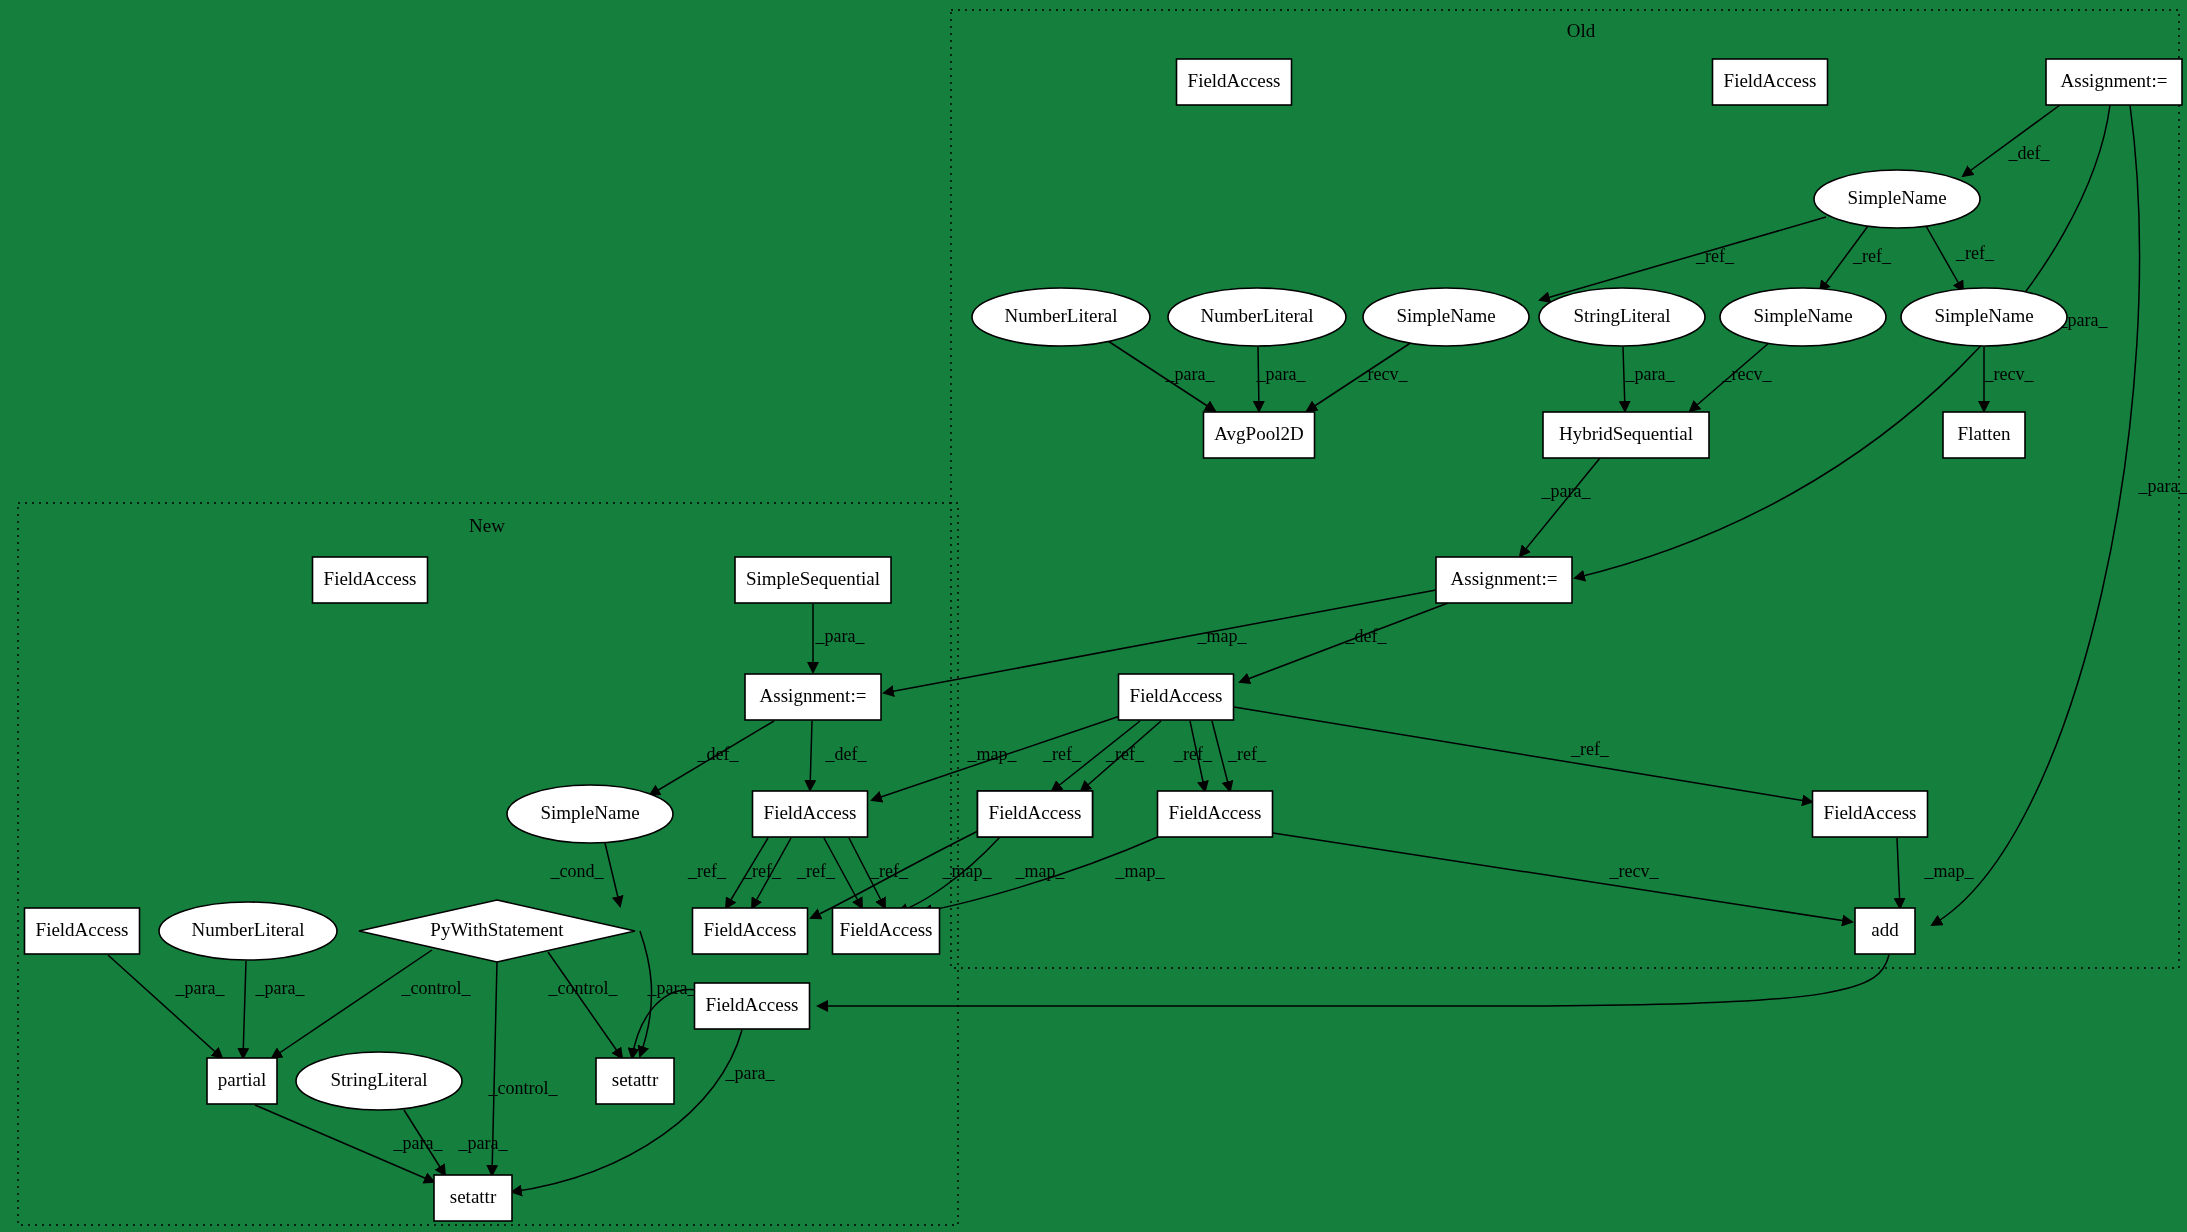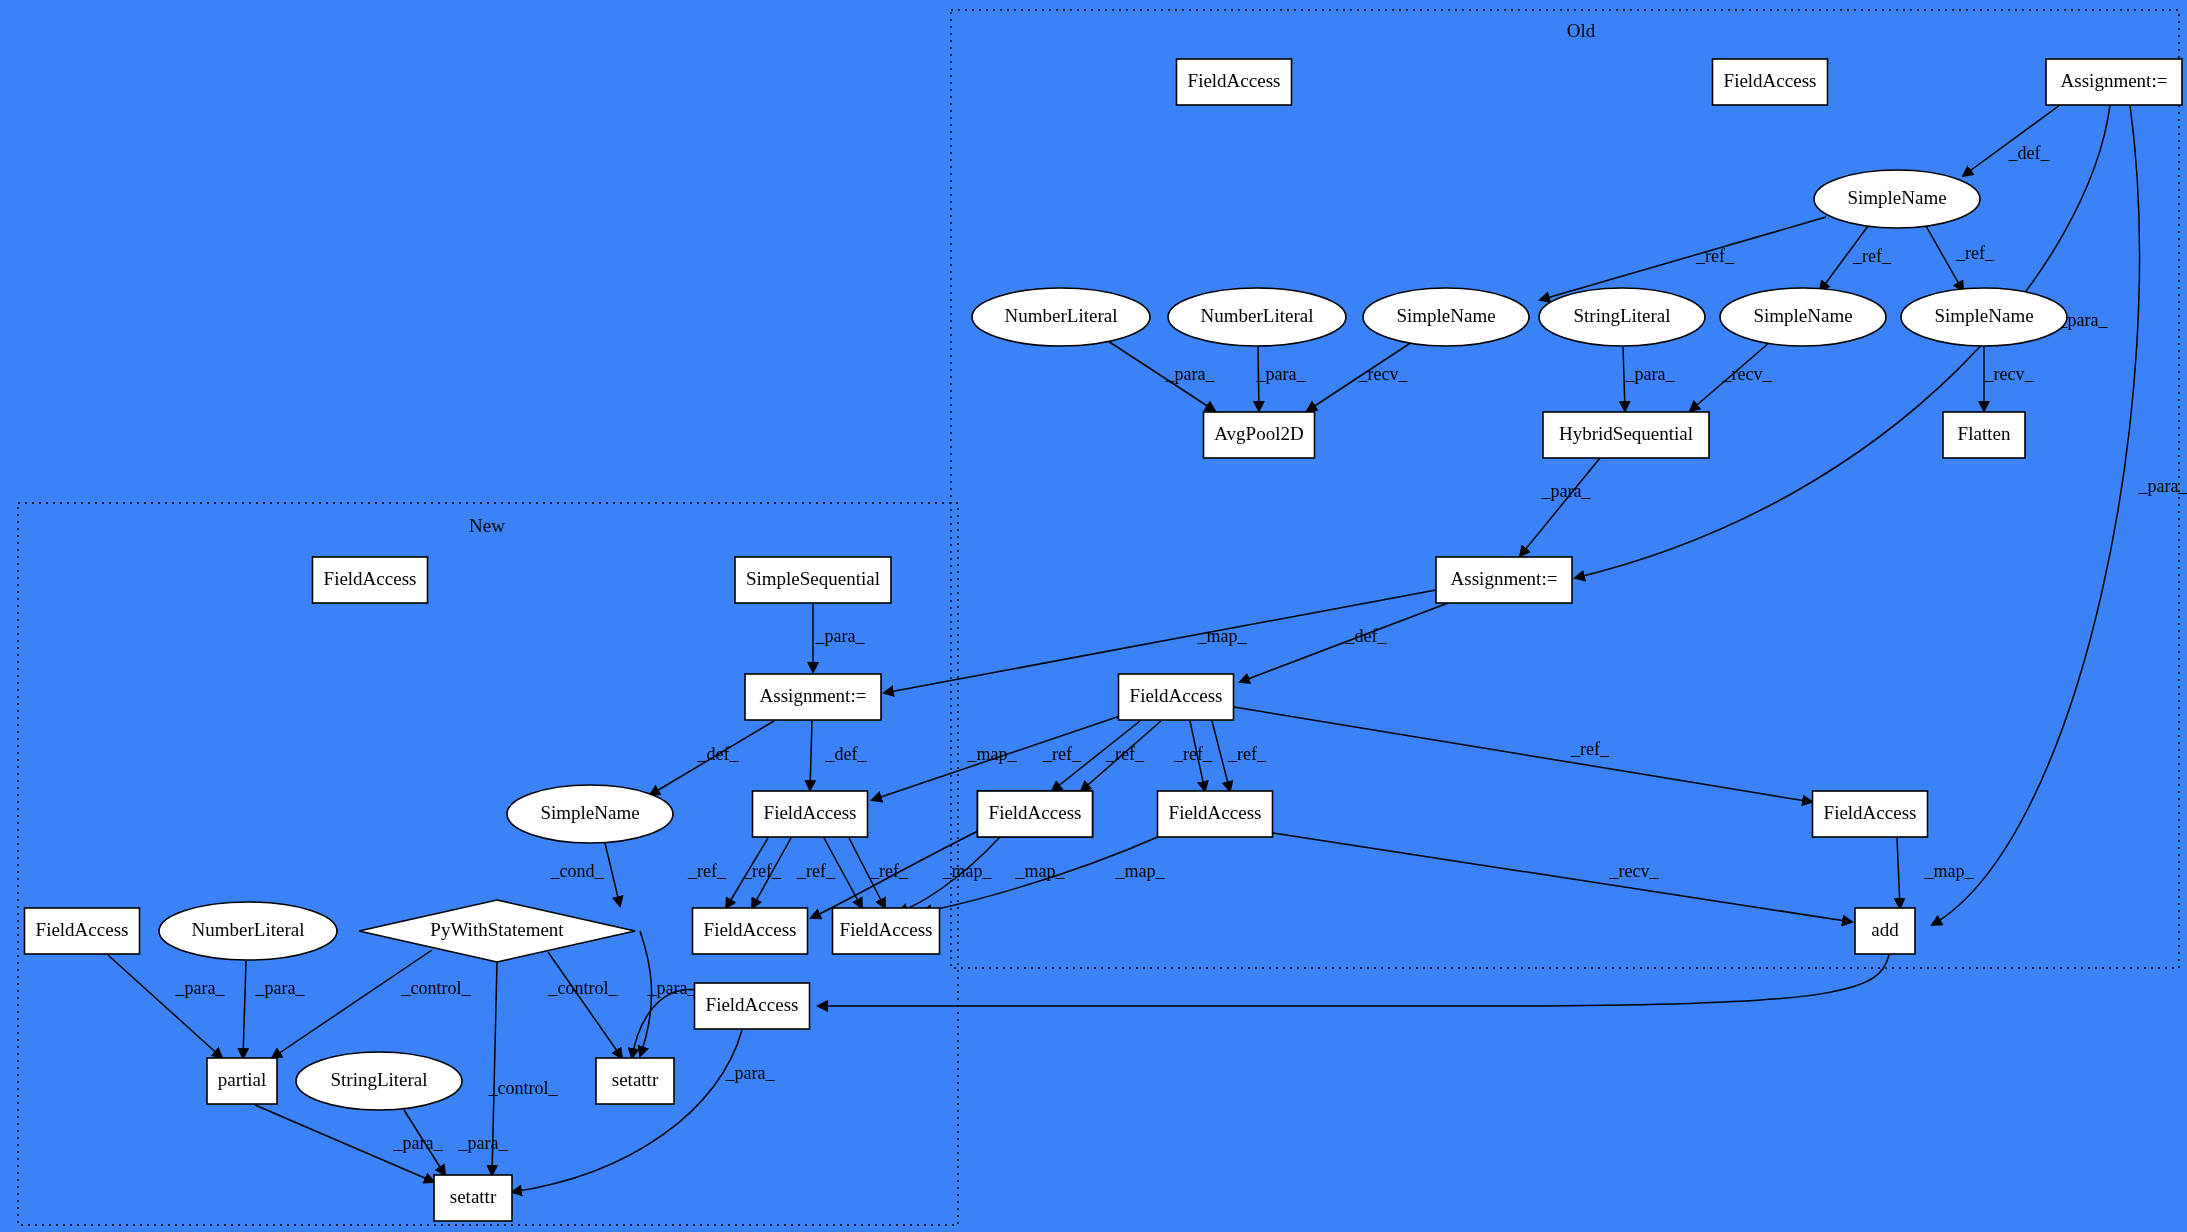--- a/index.html
+++ b/index.html
@@ -4,21 +4,21 @@
 <style>
   html, body {
     margin: 0;
     padding: 0;
     background: #ffffff;
   }
   #root {
     position: relative;
     width: 2187px;
     height: 1232px;
-    background: #3b82f6;
+    background: #15803d;
     font-family: "Liberation Serif", "DejaVu Serif", serif;
     overflow: hidden;
   }
   svg#graph {
     display: block;
     width: 2187px;
     height: 1232px;
   }
   .node-shape {
     fill: #ffffff;

